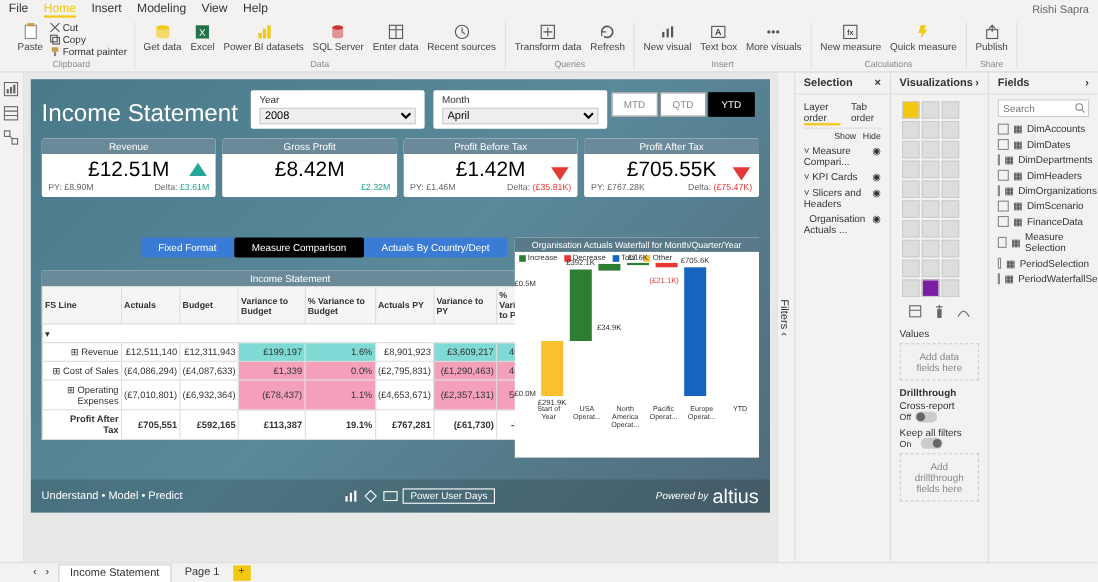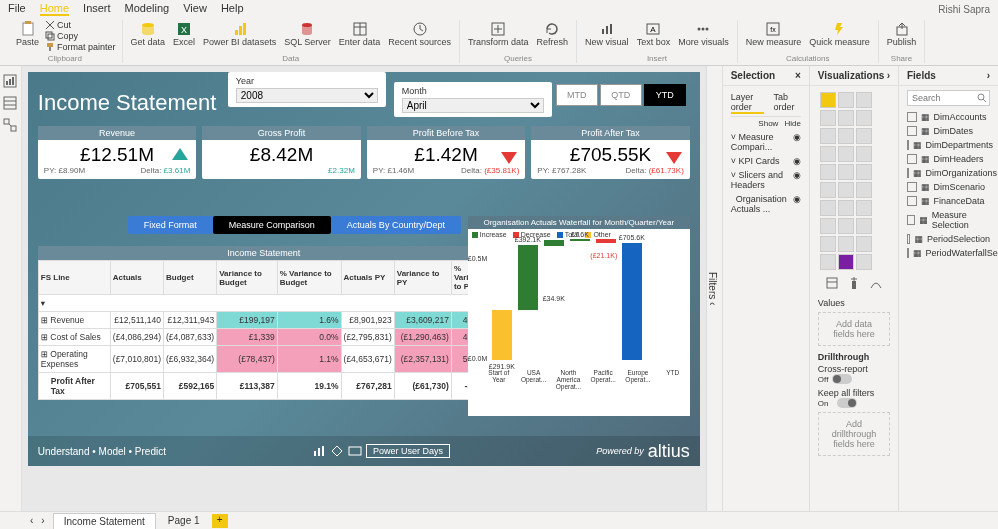--- a/index.html
+++ b/index.html
@@ -39,21 +39,21 @@
 .arrow-down{border-left:8px solid transparent;border-right:8px solid transparent;border-top:12px solid #e53935;top:26px}
 .action-btns{position:absolute;top:144px;left:10px;display:flex;}
 .action-btn{padding:4px 16px;font-size:9px;color:#fff;cursor:pointer;border-radius:2px}
 .btn-blue{background:#3a7bd5}
 .btn-black{background:#000}
 .table-wrap{position:absolute;top:174px;left:10px;width:452px;background:#fff;color:#333}
 .table-header{background:#6a8a9a;color:#fff;font-size:9px;text-align:center;padding:2px}
 .fs-table{width:100%;border-collapse:collapse;font-size:8.5px}
 .fs-table th{background:#f5f5f5;border:1px solid #ddd;padding:3px 2px;font-weight:600;text-align:left;font-size:8px}
 .fs-table td{border:1px solid #ddd;padding:3px 2px;text-align:right}
-.fs-table td:first-child{text-align:left}
+.fs-table td:first-child{text-align:right}
 .cell-pos{background:#7fd9d4}
 .cell-neg{background:#f4a0bb}
 .row-bold td{font-weight:700}
 .waterfall{position:absolute;top:144px;right:10px;width:222px;height:200px;background:#fff;color:#333;font-size:8px}
 .wf-title{background:#5a7a8a;color:#fff;padding:2px;font-size:8px;text-align:center}
 .wf-legend{display:flex;gap:6px;padding:2px 4px;font-size:7px}
 .wf-legend span{display:flex;align-items:center;gap:2px}
 .wf-legend i{width:6px;height:6px;display:inline-block}
 .wf-chart{position:relative;height:150px;padding:4px}
 .wf-bar{position:absolute;width:20px}
@@ -283,21 +283,21 @@
     <div><svg viewBox="0 0 14 14">
           <rect x="1" y="1" width="5" height="5" fill="none" stroke="#666"></rect>
           <rect x="8" y="8" width="5" height="5" fill="none" stroke="#666"></rect>
           <line x1="6" y1="6" x2="8" y2="8" stroke="#666"></line>
         </svg></div>
   </div>
 
   <div class="canvas-wrap">
     <div class="report">
       <div class="report-title">Income Statement</div>
-      <div class="slicer" style="left:200px;top:0;width:158px">
+      <div class="slicer" style="left:200px;top:10px;width:158px">
         <span>Year</span>
         <select><option>2008</option></select>
       </div>
       <div class="slicer" style="left:366px;top:10px;width:158px">
         <span>Month</span>
         <select><option>April</option></select>
       </div>
       <div class="time-btns">
         <div class="time-btn">MTD</div>
         <div class="time-btn">QTD</div>
@@ -330,21 +330,21 @@
               <span><span>PY:</span> <span>£1.46M</span></span>
               <span><span>Delta:</span> <span class="delta-neg">(£35.81K)</span></span>
             </div>
         </div>
         <div class="kpi">
           <div class="kpi-title">Profit After Tax</div>
           <div class="kpi-value">£705.55K</div>
           <div class="arrow arrow-down"></div>
           <div class="kpi-sub">
               <span><span>PY:</span> <span>£767.28K</span></span>
-              <span><span>Delta:</span> <span class="delta-neg">(£61.73K)</span></span>
+              <span><span>Delta:</span> <span class="delta-neg">(£75.47K)</span></span>
             </div>
         </div>
       </div>
 
       <div class="action-btns">
         <div class="action-btn btn-blue" style="margin-left:90px">Fixed Format</div>
         <div class="action-btn btn-black">Measure Comparison</div>
         <div class="action-btn btn-blue">Actuals By Country/Dept</div>
       </div>
 

